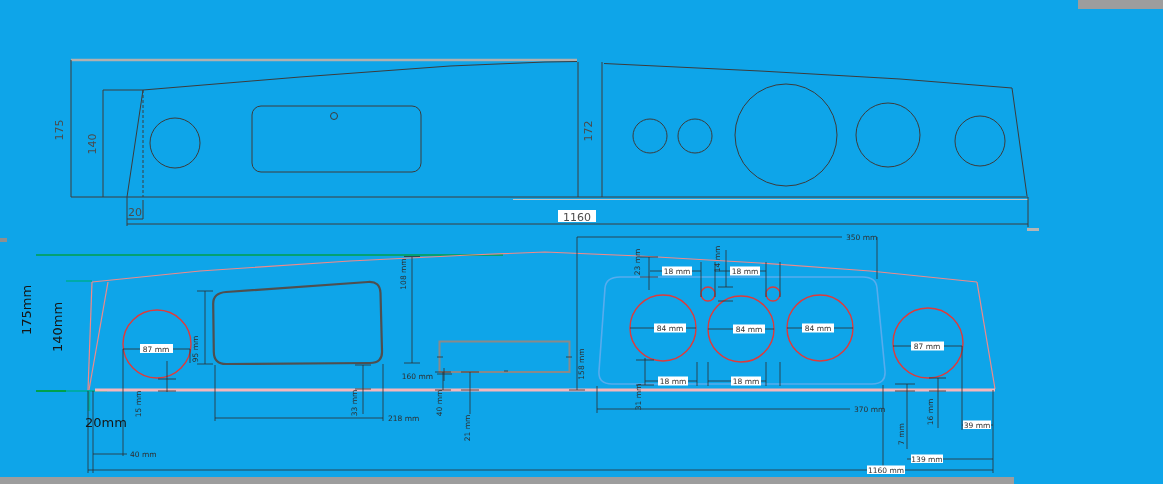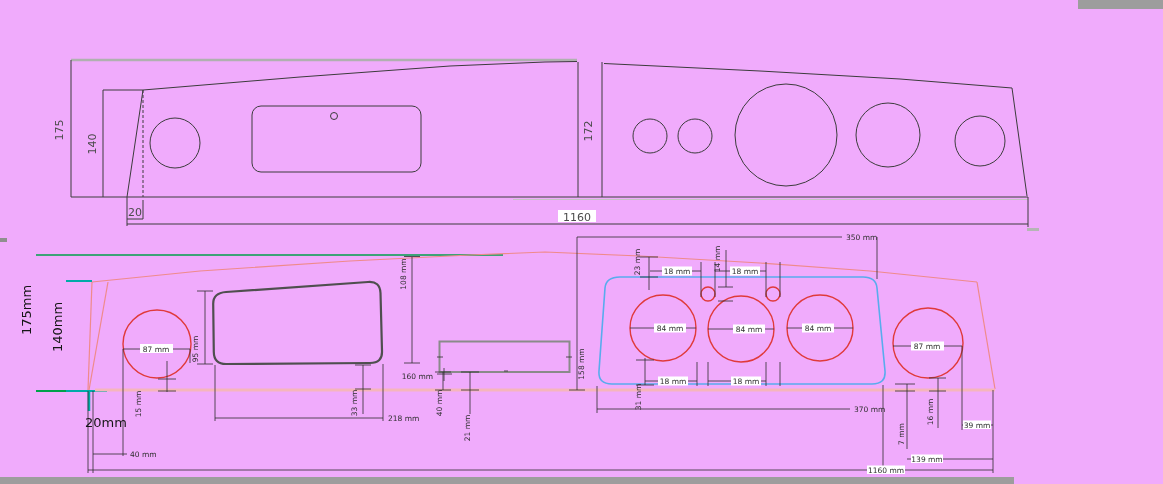--- a/index.html
+++ b/index.html
@@ -1,16 +1,16 @@
 <!DOCTYPE html>
 <html><head>
 <meta charset="utf-8">
 <style>
   html,body{margin:0;padding:0;background:#fff;}
-  .stage{position:relative;width:1163px;height:484px;background:#f0abfc;overflow:hidden;}
+  .stage{position:relative;width:1163px;height:484px;background:#0ea5e9;overflow:hidden;}
   svg{display:block;}
   text{font-family:"DejaVu Sans", sans-serif;fill:#2e2e2e;}
   .dimtxt{font-size:7.5px;}
   .cadtxt{font-size:11px;fill:#4b4b4b;}
   .bigtxt{font-size:13px;fill:#161616;}
   .blk{stroke:#3c3c3c;fill:none;stroke-width:1;}
   .dim{stroke:#2e2e2e;fill:none;stroke-width:0.8;}
   .whitebg{fill:#ffffff;stroke:none;}
 </style>
 </head>

